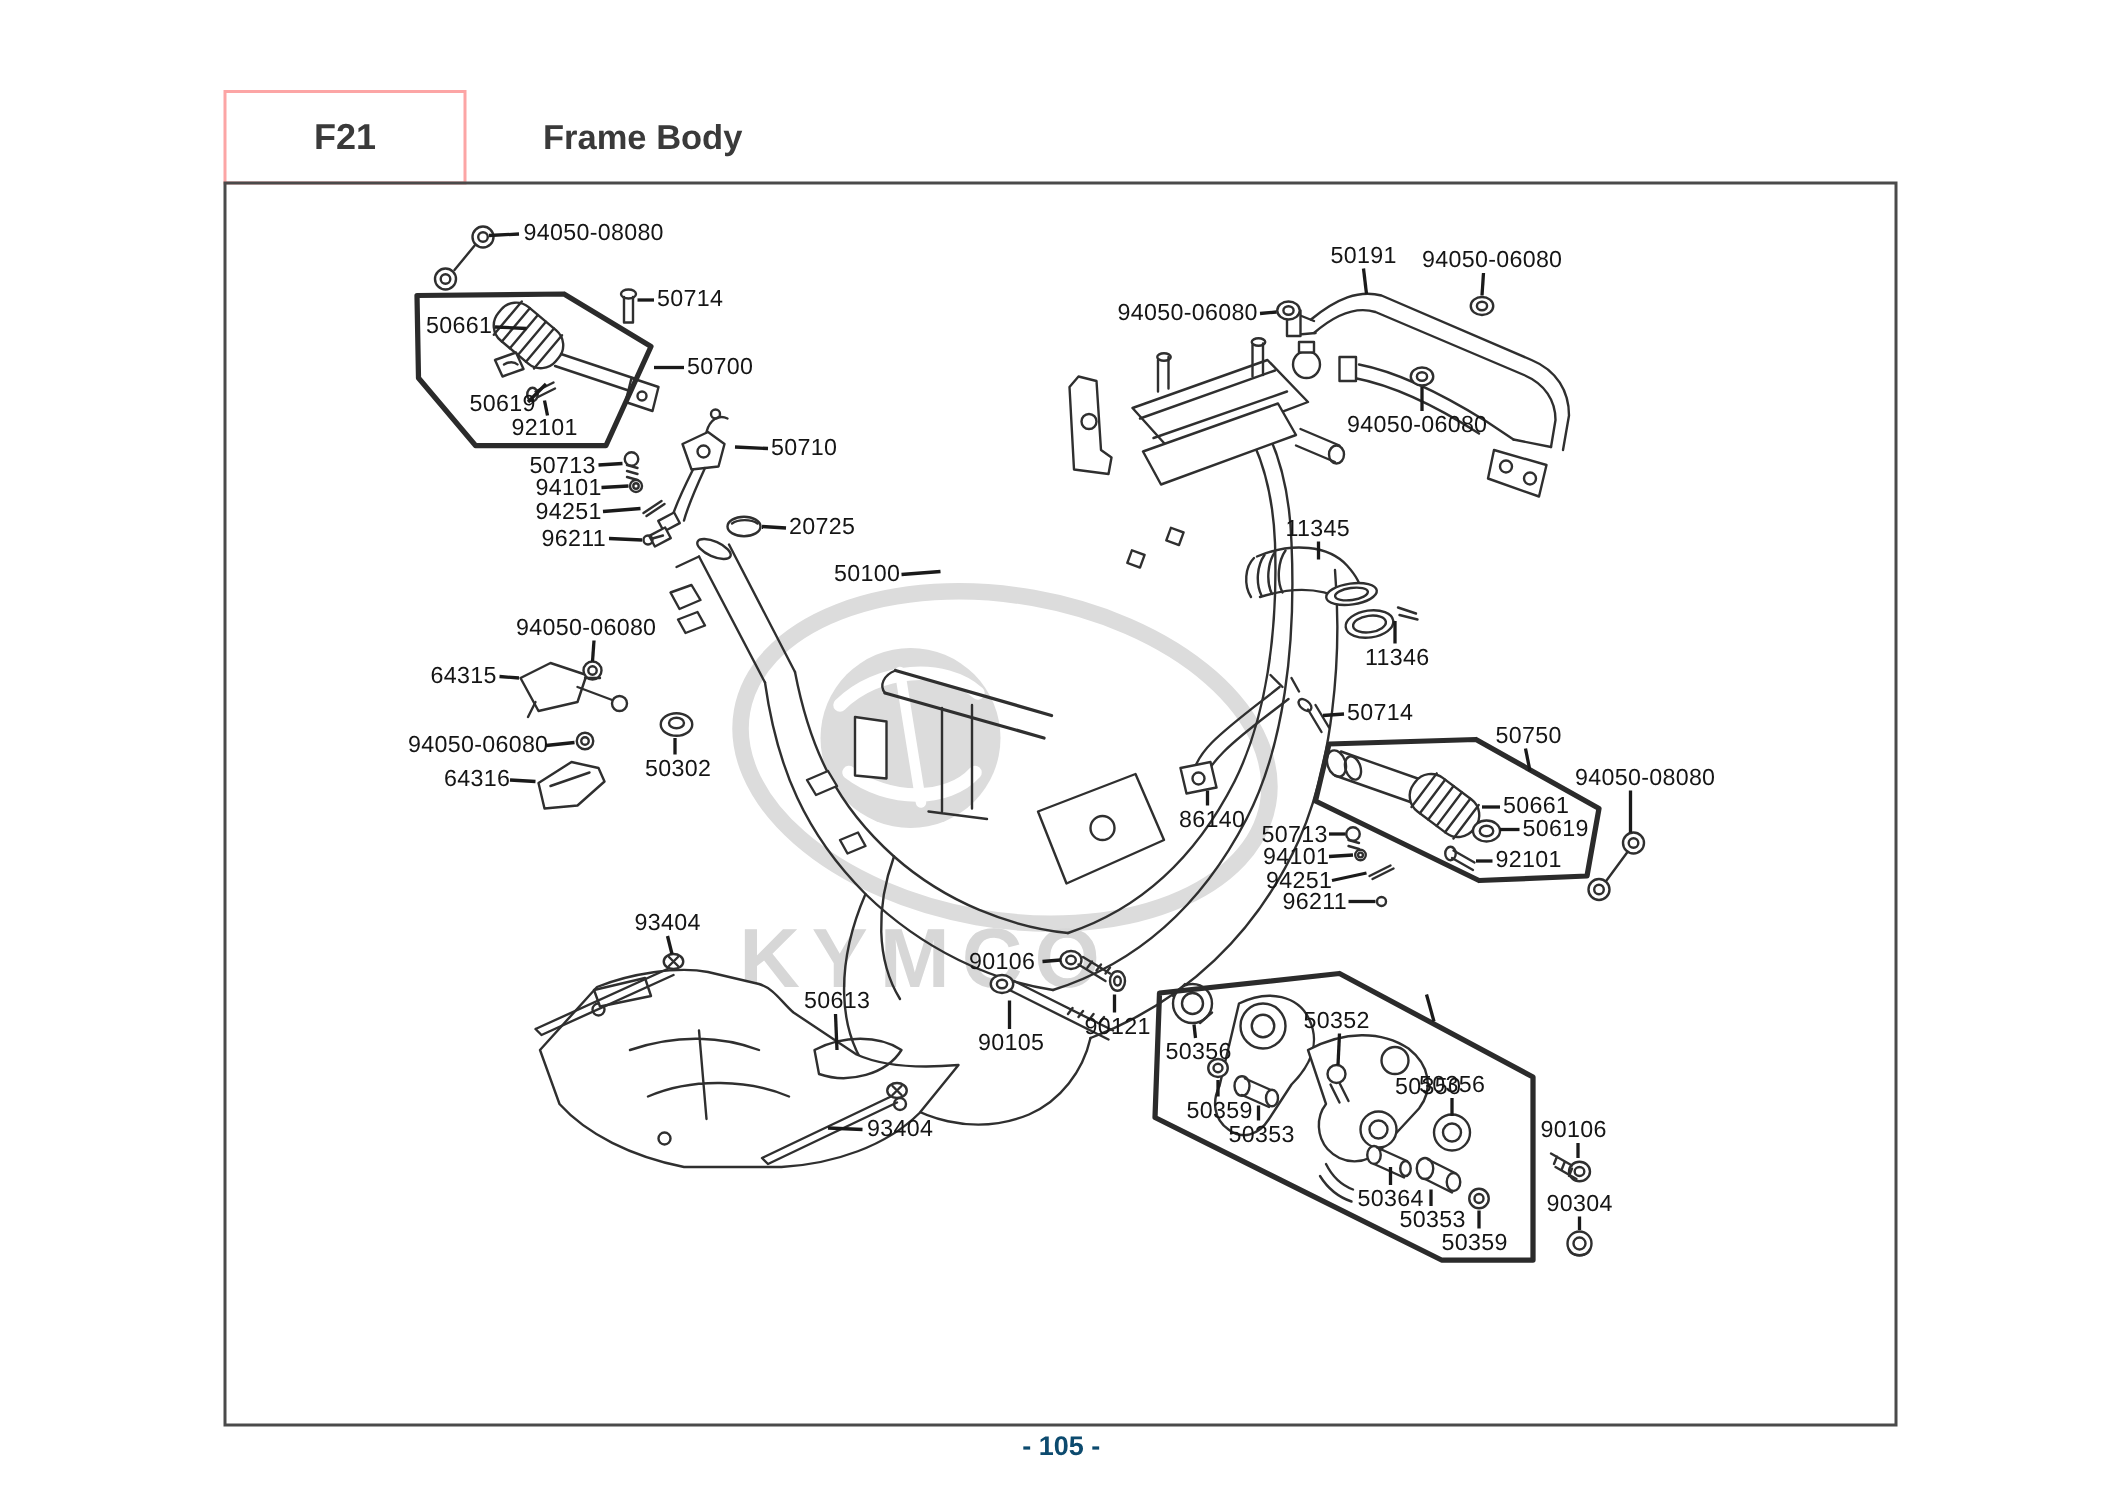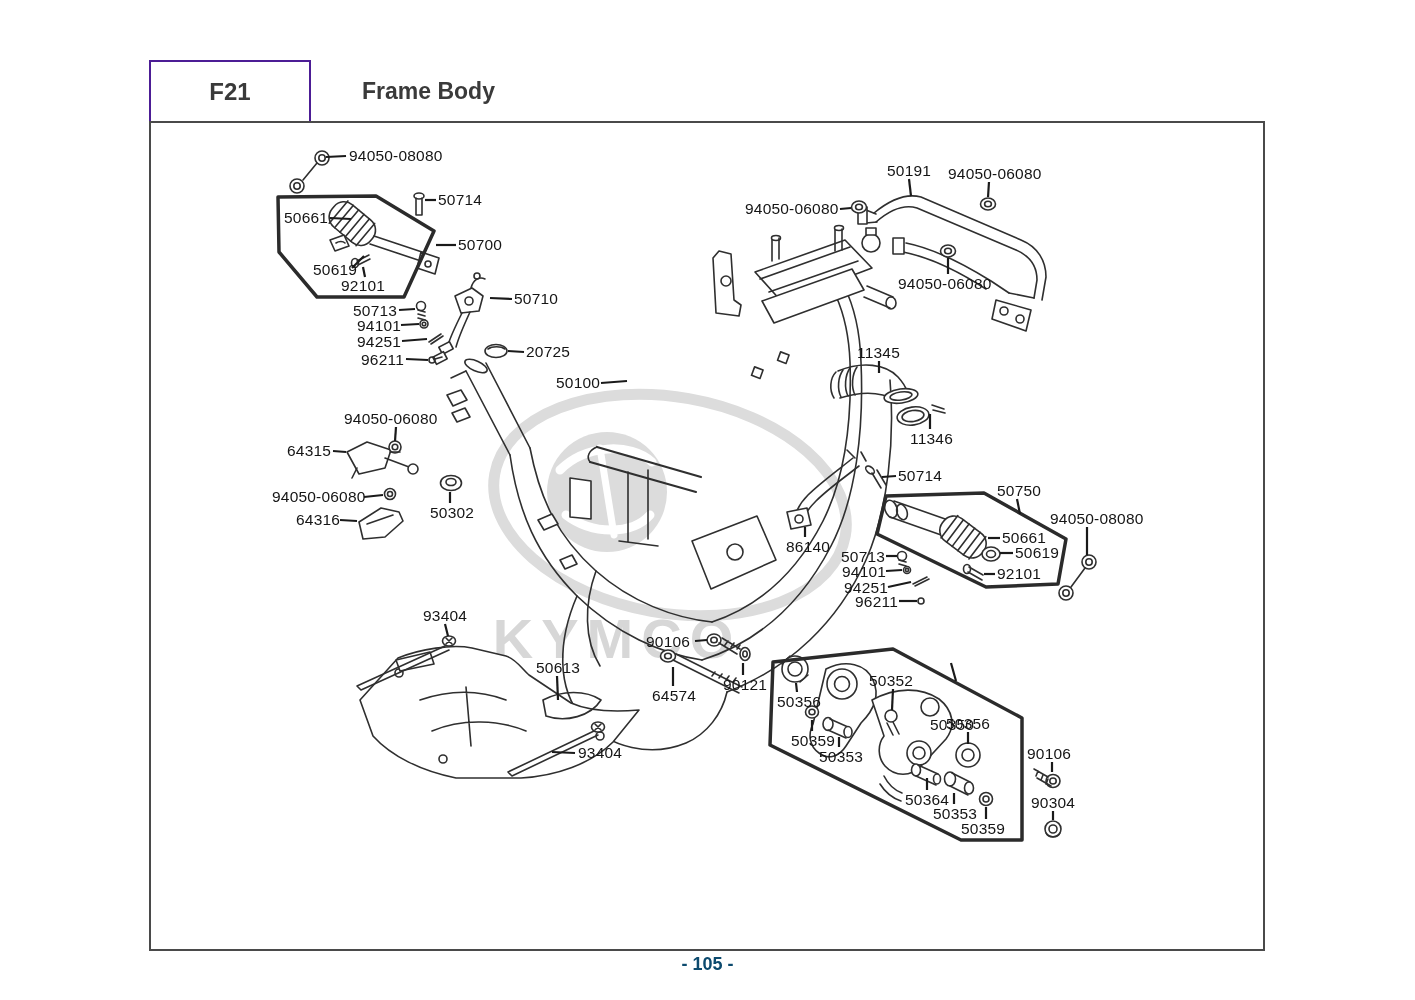--- a/index.html
+++ b/index.html
@@ -1,19 +1,19 @@
 <!DOCTYPE html>
 <html><head>
 <meta charset="utf-8">
 <style>
   html,body{margin:0;padding:0;background:#fff;}
   .page{position:relative;width:1415px;height:1000px;background:#fff;overflow:hidden;
         font-family:"Liberation Sans",sans-serif;}
   .header-box{position:absolute;left:149px;top:60px;width:158px;height:59px;
-        border:2px solid #4c1d95;display:flex;align-items:center;justify-content:center;
+        border:2px solid #fca5a5;display:flex;align-items:center;justify-content:center;
         font-size:24px;font-weight:bold;color:#3a3a3a;background:#fff;}
   .header-title{position:absolute;left:362px;top:78px;font-size:23px;font-weight:bold;color:#3a3a3a;}
   .content-frame{position:absolute;left:149px;top:121px;width:1112px;height:826px;
         border:2px solid #4a4a4a;background:transparent;}
   .page-number{position:absolute;left:0;top:954px;width:1415px;text-align:center;
         font-size:18px;font-weight:bold;color:#0c4a6e;}
   #art{position:absolute;left:0;top:0;}
   #labels-layer{position:absolute;left:0;top:0;width:100%;height:100%;pointer-events:none;}
   .part-label{position:absolute;font-size:15.5px;font-weight:normal;color:#151515;
         white-space:nowrap;line-height:1;letter-spacing:0.2px;}
@@ -367,21 +367,21 @@
       <div class="part-label" style="left: 1050px; top: 511px;">94050-08080</div>
       <div class="part-label" style="left: 1002px; top: 530px;">50661</div>
       <div class="part-label" style="left: 1015px; top: 545px;">50619</div>
       <div class="part-label" style="left: 997px; top: 566px;">92101</div>
       <div class="part-label" style="left: 786px; top: 539px;">86140</div>
       <div class="part-label" style="left: 841px; top: 549px;">50713</div>
       <div class="part-label" style="left: 842px; top: 564px;">94101</div>
       <div class="part-label" style="left: 844px; top: 580px;">94251</div>
       <div class="part-label" style="left: 855px; top: 594px;">96211</div>
       <div class="part-label" style="left: 646px; top: 634px;">90106</div>
-      <div class="part-label" style="left: 652px; top: 688px;">64574</div>
+      <div class="part-label" style="left: 652px; top: 688px;">90105</div>
       <div class="part-label" style="left: 723px; top: 677px;">90121</div>
       <div class="part-label" style="left: 930px; top: 673px; margin-top: 44px;">50350</div>
       <div class="part-label" style="left: 869px; top: 673px;">50352</div>
       <div class="part-label" style="left: 777px; top: 694px;">50356</div>
       <div class="part-label" style="left: 791px; top: 733px;">50359</div>
       <div class="part-label" style="left: 819px; top: 749px;">50353</div>
       <div class="part-label" style="left: 946px; top: 716px;">50356</div>
       <div class="part-label" style="left: 905px; top: 792px;">50364</div>
       <div class="part-label" style="left: 933px; top: 806px;">50353</div>
       <div class="part-label" style="left: 961px; top: 821px;">50359</div>

